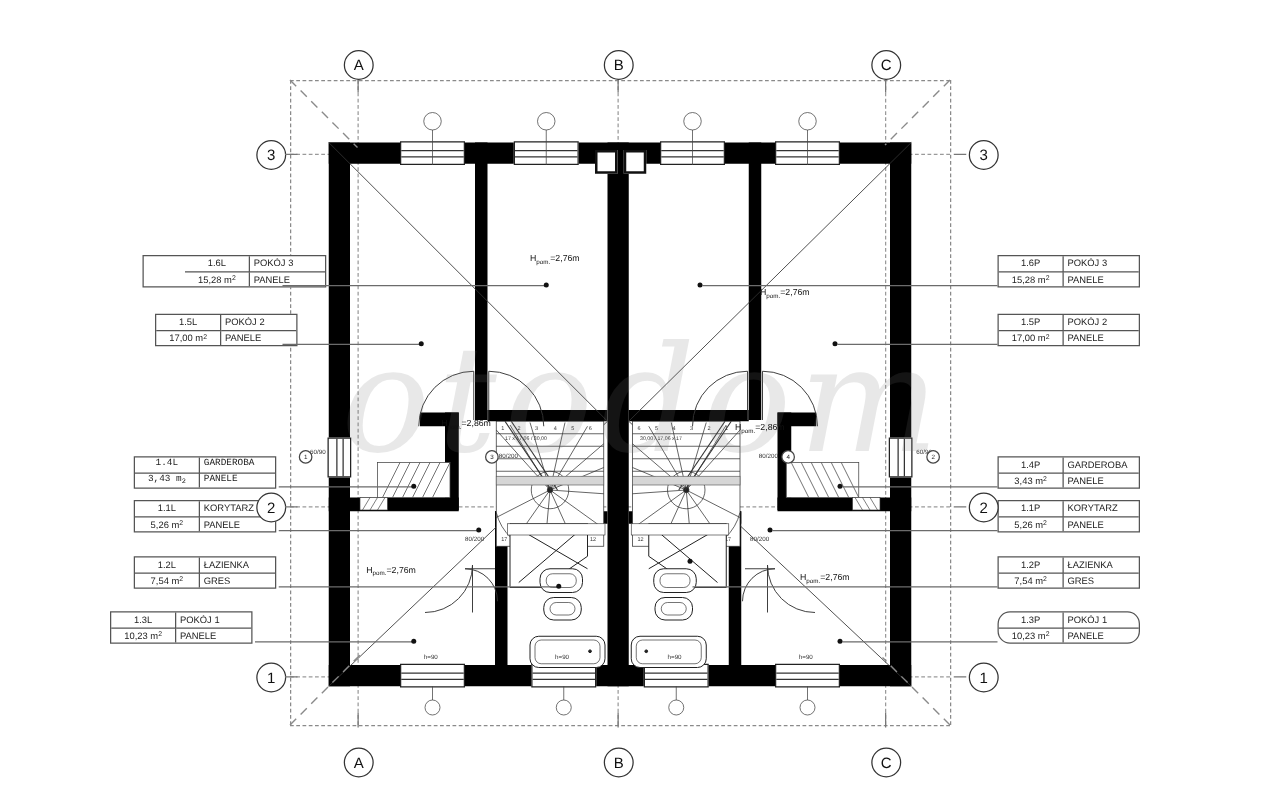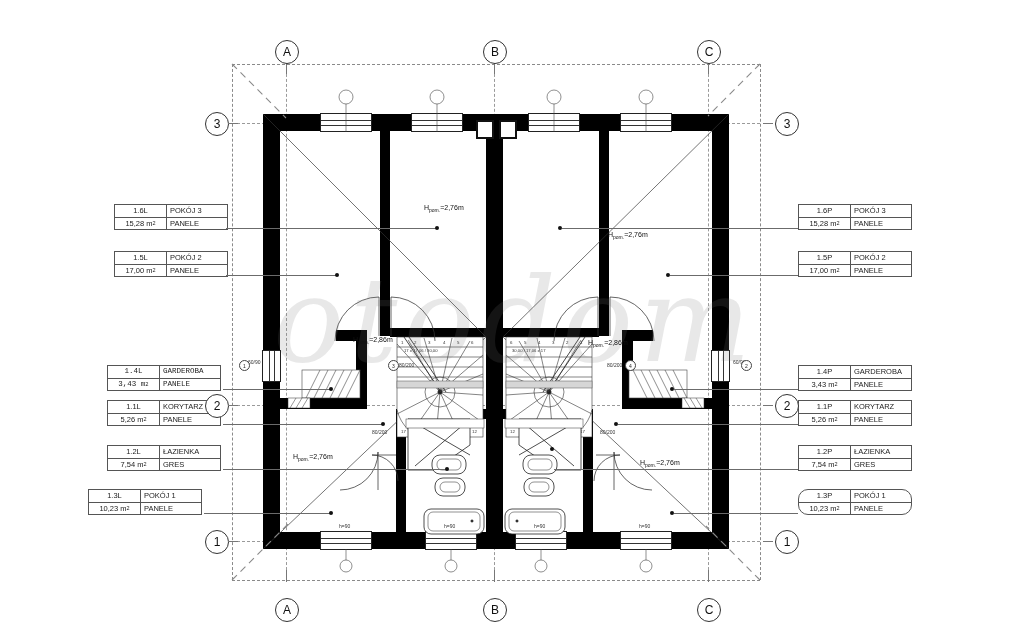--- a/index.html
+++ b/index.html
@@ -387,34 +387,34 @@
   <div class="hpom" style="left:588px;top:339px;">
     <span>H</span><sub>pom.</sub><span>=2,86m</span>
   </div>
   <div class="hpom" style="left:293px;top:453px;">
     <span>H</span><sub>pom.</sub><span>=2,76m</span>
   </div>
   <div class="hpom" style="left:640px;top:459px;">
     <span>H</span><sub>pom.</sub><span>=2,76m</span>
   </div>
 
-  <div class="roomtag" style="left:114px;top:204px;">
+  <div class="roomtag" style="left:114px;top:204px;padding-left:33px;">
     <div class="r">
         <div class="c w1">1.6L</div>
         <div class="c w2">POKÓJ 3</div>
       </div>
     <div class="r">
         <div class="c w1"><span>15,28</span>&nbsp;<span>m</span><sup>2</sup></div>
         <div class="c w2">PANELE</div>
       </div>
   </div>
   <div class="leader" style="left:226px;top:228px;width:211px;"></div>
   <div class="leaderdot" style="left:435px;top:226px;"></div>
 
-  <div class="roomtag" style="left:114px;top:251px;">
+  <div class="roomtag" style="left:124px;top:251px;">
     <div class="r">
         <div class="c w1">1.5L</div>
         <div class="c w2">POKÓJ 2</div>
       </div>
     <div class="r">
         <div class="c w1"><span>17,00</span>&nbsp;<span>m</span><sup>2</sup></div>
         <div class="c w2">PANELE</div>
       </div>
   </div>
   <div class="leader" style="left:226px;top:275px;width:111px;"></div>

